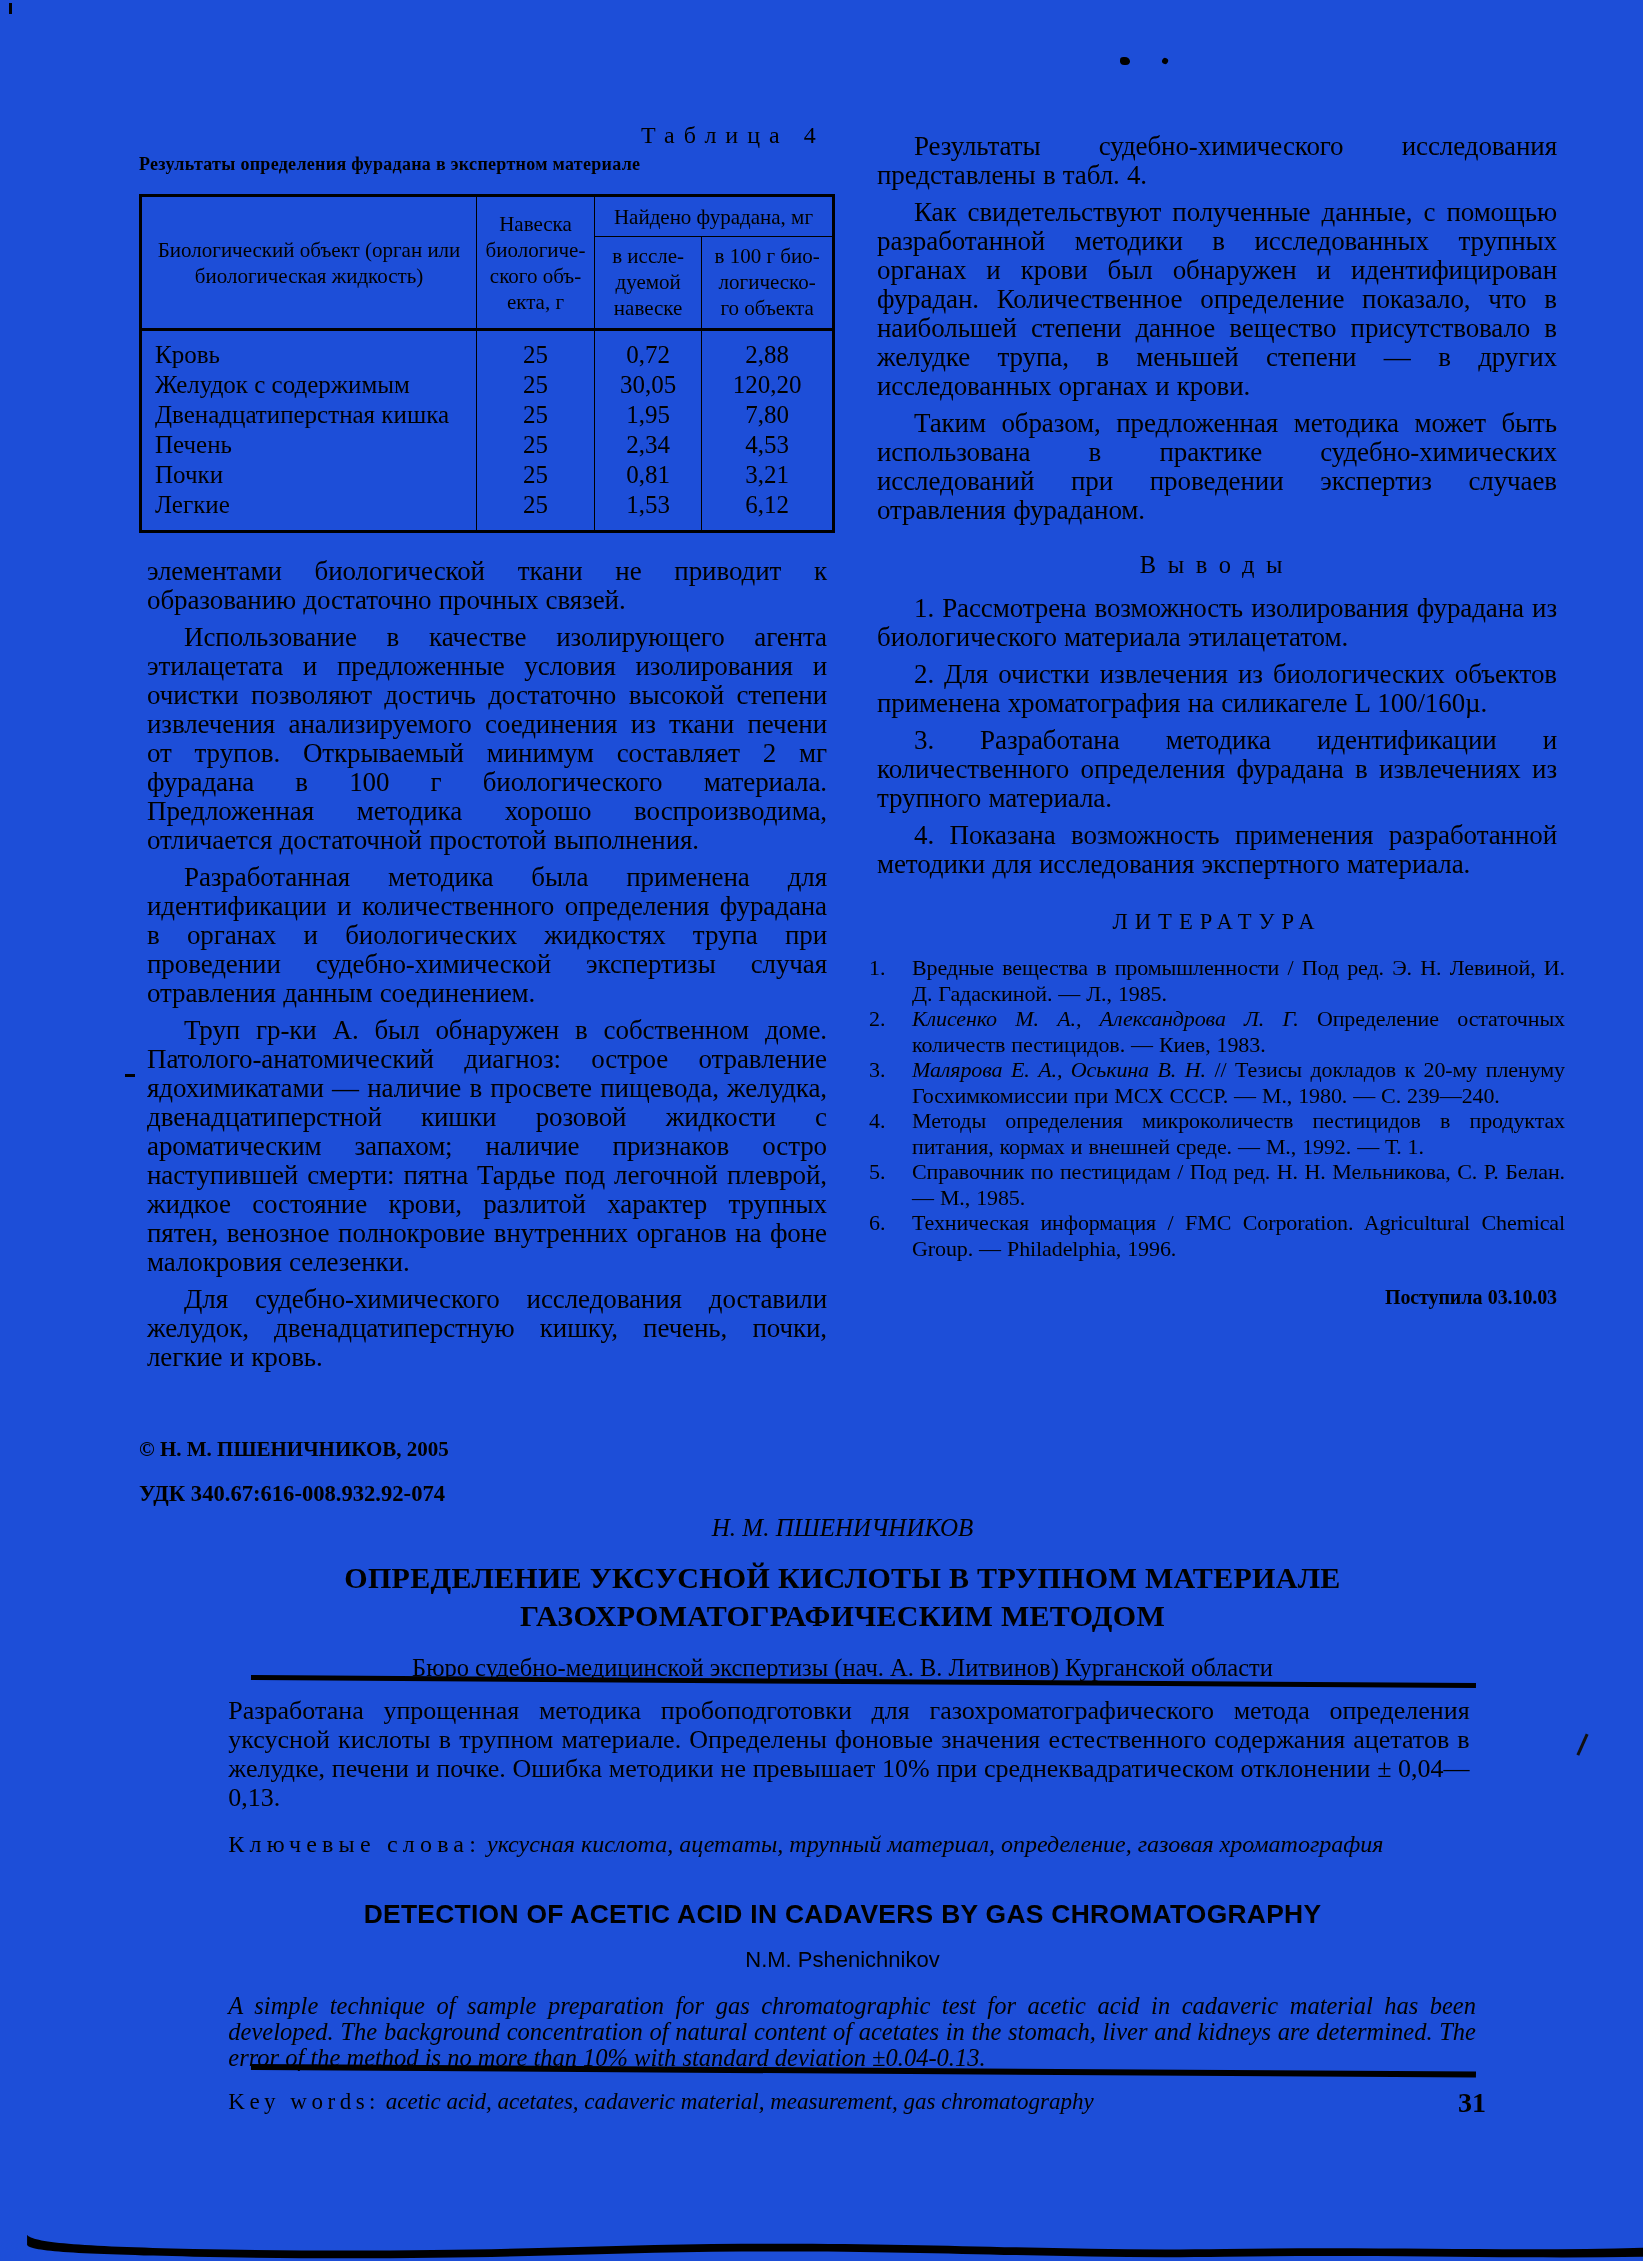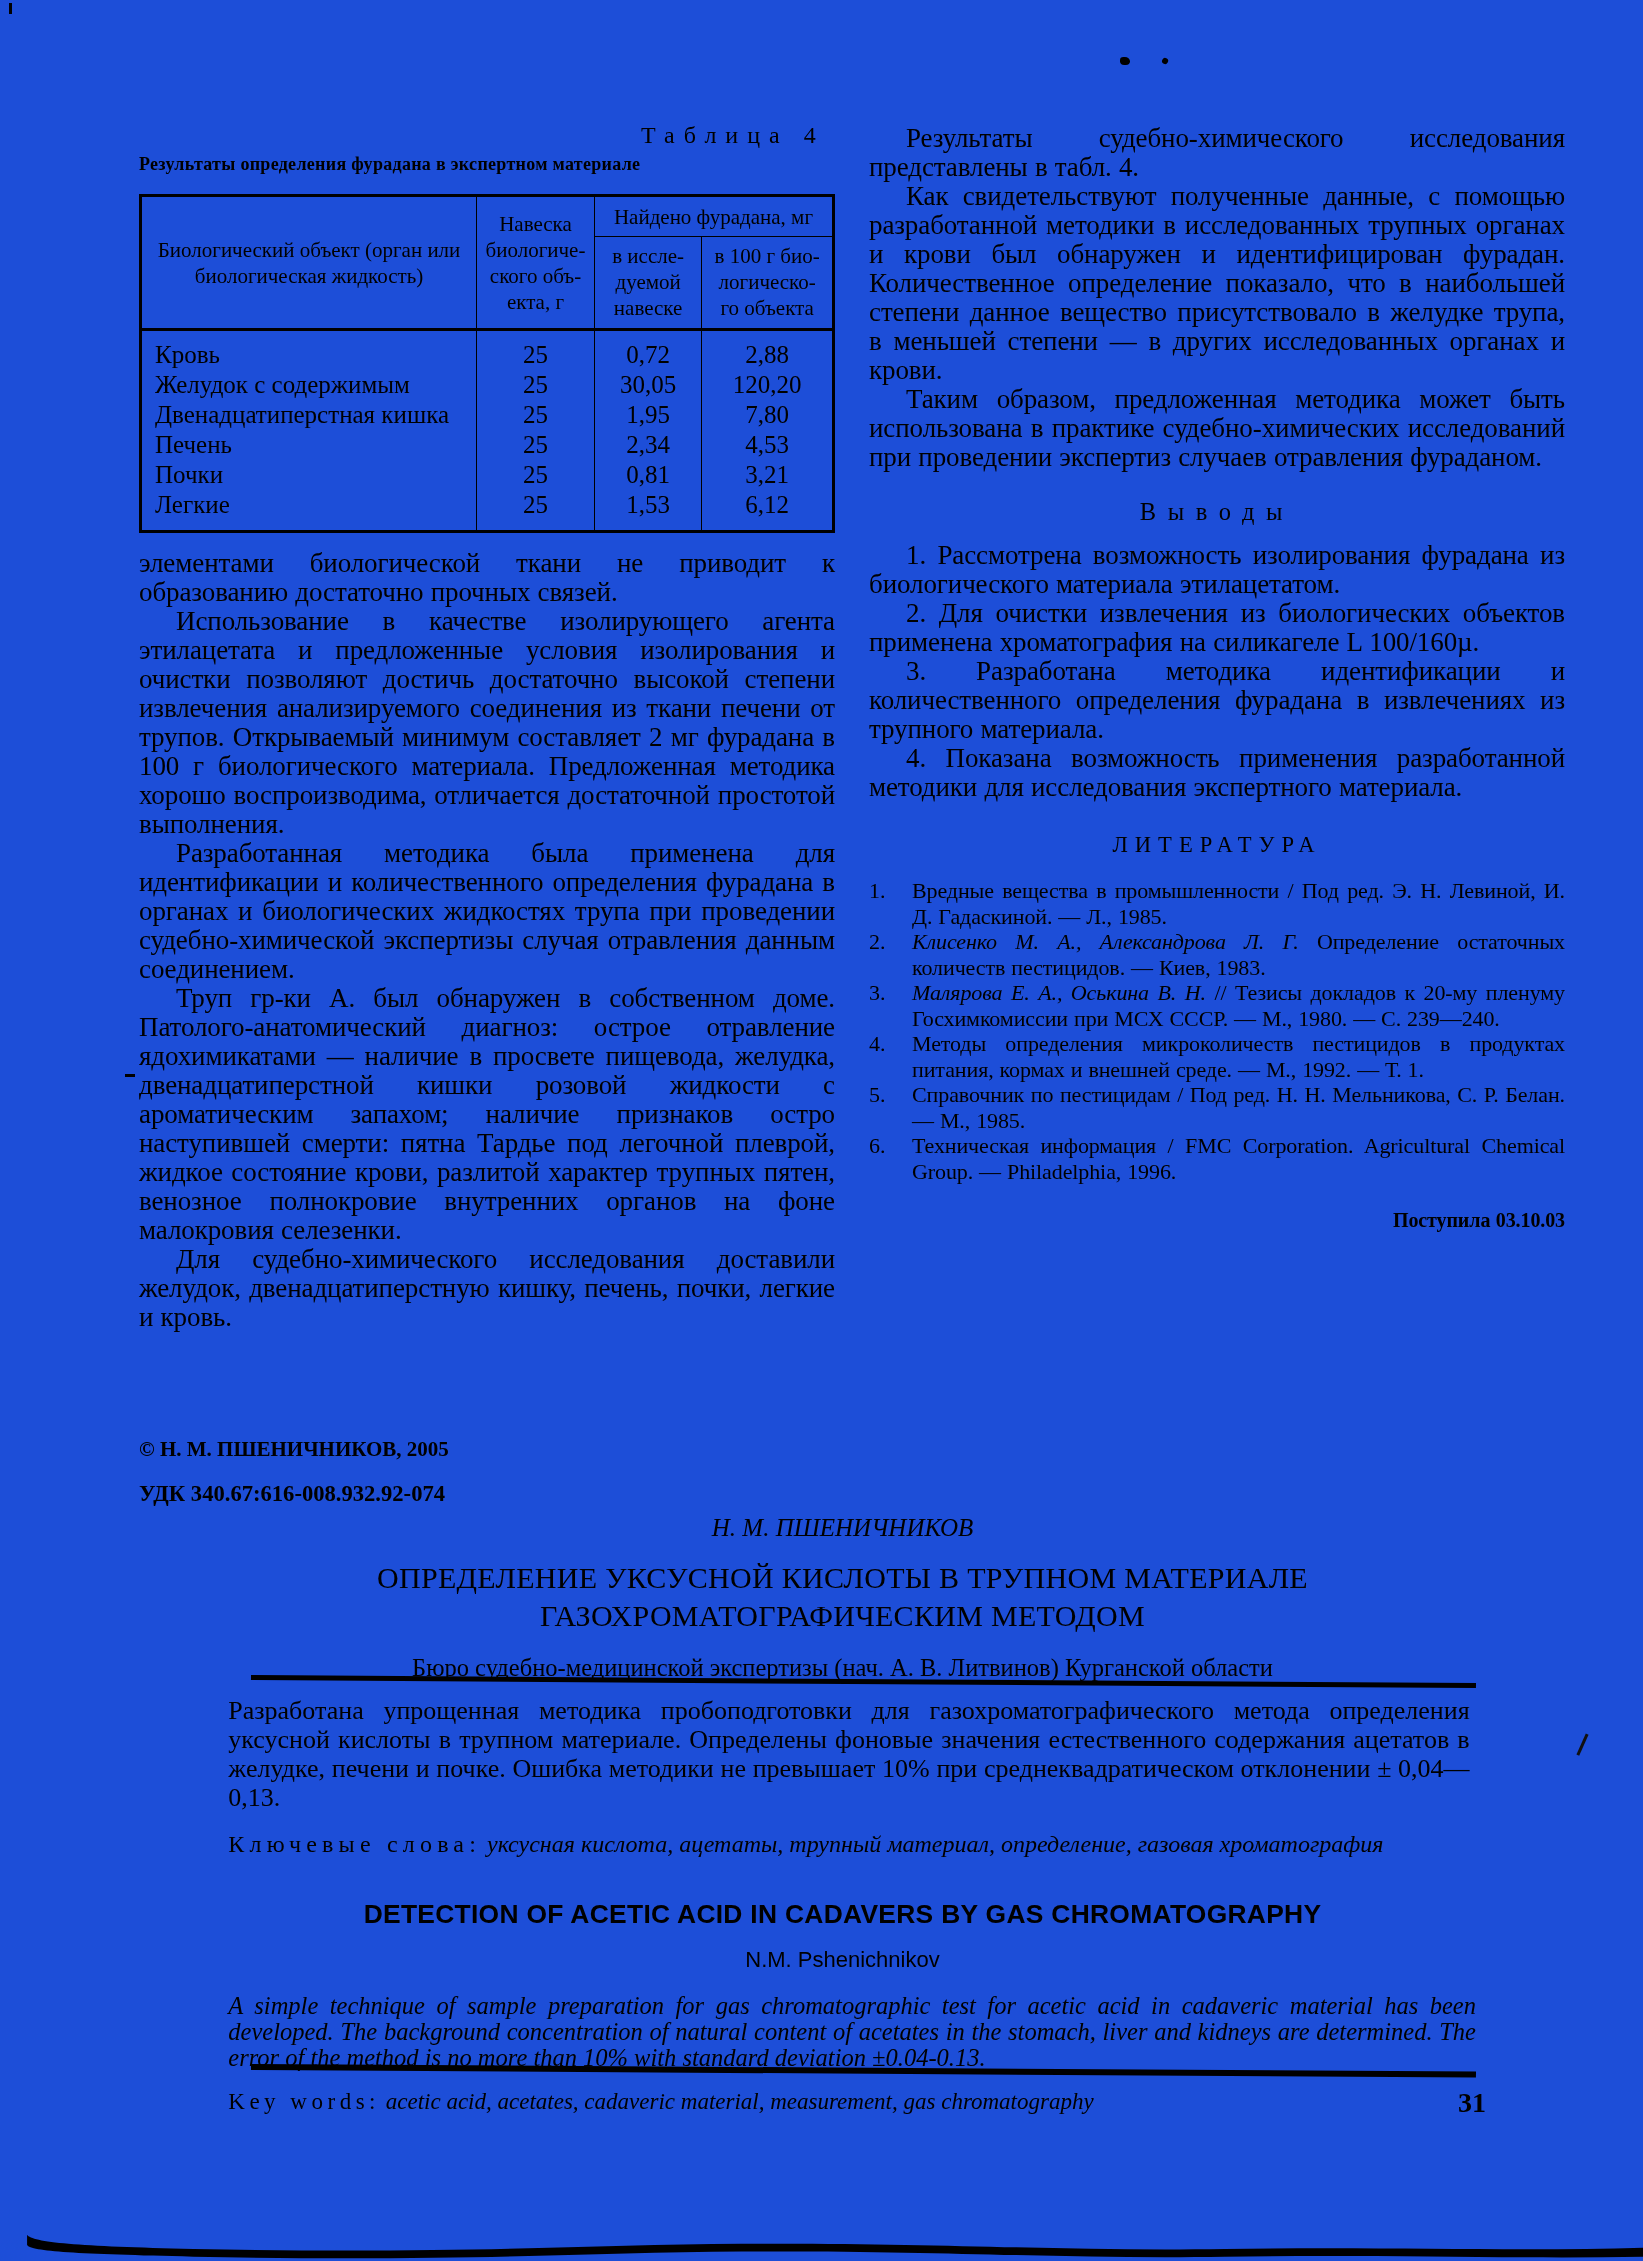--- a/index.html
+++ b/index.html
@@ -23,38 +23,38 @@
     text-align:center; vertical-align:middle; padding:6.4px 3.9px;
   }
   table.data thead tr:last-child th, table.data th[rowspan] { border-bottom:3.9px solid #000; }
   .pre { white-space:pre-line; }
   table.data td { font-size:25px; line-height:30px; padding:0 6.4px; text-align:center; border-top:none; border-bottom:none; }
   table.data td.obj { text-align:left; padding-left:13px; }
   table.data tbody tr:first-child td { padding-top:9px; }
   table.data tbody tr:last-child td { padding-bottom:10.3px; }
   
   .col { position:absolute; width:696px; font-size:27px; line-height:29px; text-align:justify; letter-spacing:-0.1px; word-spacing:0.6px; }
-  .col p { margin:0; }
+  .col p { margin:8px; }
   .col p.indent { text-indent:37px; }
   .col-left  { left:139px;  top:549px; }
   .col-right { left:869px; top:124px; }
   .h-conclusions { text-align:center; font-size:24.5px; letter-spacing:11.6px; margin:24.5px 0 15.5px 0 !important; text-indent:0 !important; }
   .h-literature  { text-align:center; font-size:22.6px; letter-spacing:7px; margin:28px 0 19.3px 0 !important; text-indent:0 !important; }
   .lit { margin:0; padding:0; list-style:none; font-size:22px; line-height:25.5px; }
   .lit li { padding-left:43px; text-indent:0; margin:0; }
   .lit .num { display:inline-block; width:43px; margin-left:-43px; }
   .lit .auth { font-style:italic; }
   .received { text-align:right; font-size:20px; font-weight:bold; margin-top:22px !important; text-indent:0 !important; }
   
   .footer-left { position:absolute; left:139px; top:1437px; font-size:21px; font-weight:bold; }
   .footer-left .udc { margin-top:19.3px; font-size:22.6px; }
   
   .article { position:absolute; left:209px; top:1514px; width:1267px; }
   .byline { text-align:center; font-style:italic; font-size:25px; }
-  .a-title { text-align:center; font-weight:normal; font-size:30px; line-height:38px; margin-top:17px; letter-spacing:0.3px; }
+  .a-title { text-align:center; font-weight:bold; font-size:30px; line-height:38px; margin-top:17px; letter-spacing:0.3px; }
   .affil { text-align:center; font-size:24.5px; margin-top:19.3px; }
   .rule { position:absolute; left:251px; width:1225px; height:5.2px; background:#000; transform-origin:left center; }
   .rule-1 { top:1675px; transform:rotate(0.38deg); }
   .rule-2 { top:2064px; transform:rotate(0.35deg); height:5.8px; }
   .abstract-ru { margin:14px 6.4px 0 19.3px; font-size:26px; line-height:29px; text-align:justify; }
   .keywords { margin:18px 6.4px 0 19.3px; padding-left:284px; text-indent:-284px; font-size:24px; line-height:29px; }
   .kw-label { letter-spacing:5.2px; }
   .kw-text { font-style:italic; }
   .title-en { font-family:"Liberation Sans", sans-serif; font-weight:bold; font-size:26.4px; text-align:center; margin-top:40px; letter-spacing:0.3px; }
   .byline-en { font-family:"Liberation Sans", sans-serif; font-size:22px; text-align:center; margin-top:17px; }

